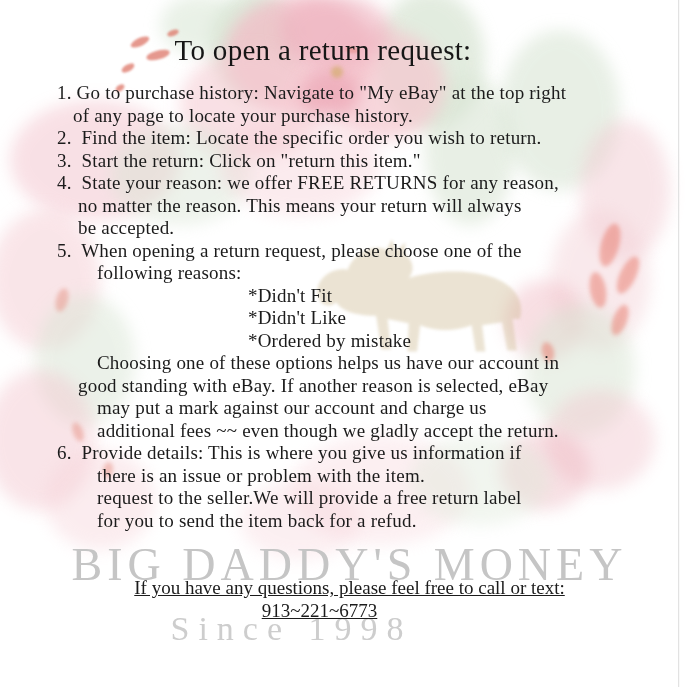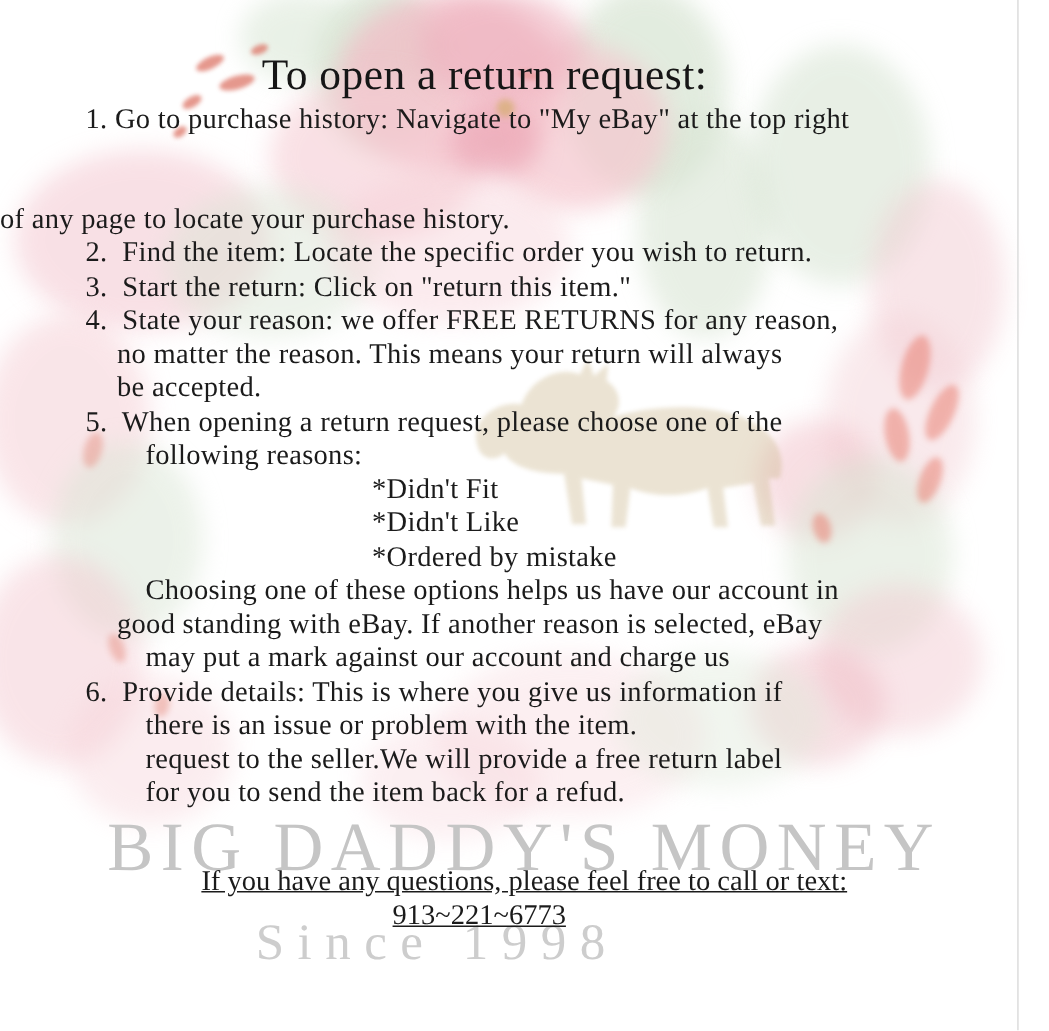--- a/index.html
+++ b/index.html
@@ -9,27 +9,27 @@
     font-family:"Liberation Serif","DejaVu Serif",serif;
     color:#1b1b1b;
   }
   .bg-art{position:absolute;top:0;left:0;width:699px;height:687px;pointer-events:none;}
   .content{position:absolute;top:0;left:0;width:699px;height:687px;}
   .title{
     position:absolute;top:34px;left:0;width:650px;text-align:center;
     font-size:29px;letter-spacing:0.3px;transform:translateX(-2px);
     white-space:pre;color:#161616;
   }
-  .lines{position:absolute;top:69px;left:0;width:609px;}
+  .lines{position:absolute;top:82px;left:0;width:609px;}
   .line{
     font-size:19px;line-height:22.5px;white-space:pre;
     letter-spacing:0.2px;color:#1b1b1b;
   }
   .in-a{padding-left:57px;}
-  .in-b{margin-top:44px;}
+  .in-b{padding-left:73px;}
   .in-c{padding-left:78px;}
   .in-d{padding-left:97px;}
   .in-opt{padding-left:248px;}
   .wm-brand{
     position:absolute;top:538px;left:0;width:699px;text-align:center;
     font-size:46px;letter-spacing:5px;color:#c5c5c5;white-space:pre;
   }
   .wm-since{
     position:absolute;top:610px;left:0;width:583px;text-align:center;
     font-size:34px;letter-spacing:9px;color:#cdcdcd;white-space:pre;
@@ -146,20 +146,21 @@
     <div class="line in-c">no matter the reason. This means your return will always</div>
     <div class="line in-c">be accepted.</div>
     <div class="line in-a">5.  When opening a return request, please choose one of the</div>
     <div class="line in-d">following reasons:</div>
     <div class="line in-opt">*Didn't Fit</div>
     <div class="line in-opt">*Didn't Like</div>
     <div class="line in-opt">*Ordered by mistake</div>
     <div class="line in-d">Choosing one of these options helps us have our account in</div>
     <div class="line in-c">good standing with eBay. If another reason is selected, eBay</div>
     <div class="line in-d">may put a mark against our account and charge us</div>
+    <div class="line in-d">additional fees ~~ even though we gladly accept the return.</div>
     <div class="line in-a">6.  Provide details: This is where you give us information if</div>
     <div class="line in-d">there is an issue or problem with the item.</div>
     <div class="line in-d">request to the seller.We will provide a free return label</div>
     <div class="line in-d">for you to send the item back for a refud.</div>
   </div>
 
   <div class="footer">
     <div>If you have any questions, please feel free to call or text:</div>
     <div class="phone">913~221~6773</div>
   </div>

